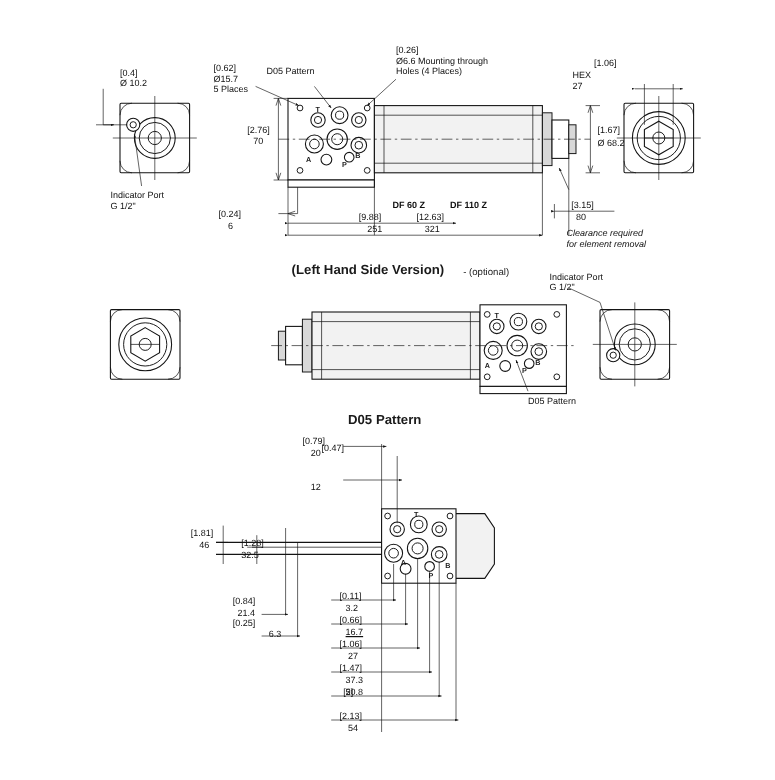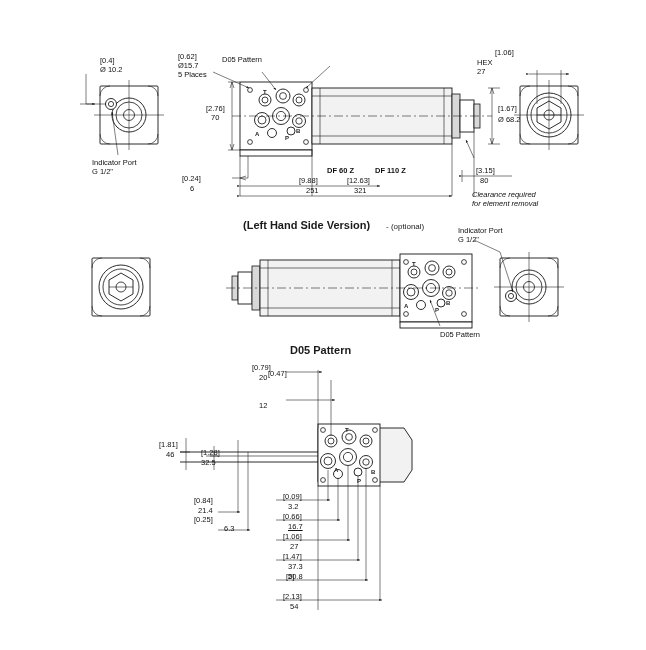--- a/index.html
+++ b/index.html
@@ -348,20 +348,23 @@
 
   <div class="lbl" style="left:92px; top:158px; white-space:pre-line;">Indicator Port
 G 1/2"</div>
 
   <div class="lbl" style="left:178px; top:52px;">[0.62]</div>
   <div class="lbl" style="left:178px; top:61px;">Ø15.7</div>
   <div class="lbl" style="left:178px; top:70px;">5 Places</div>
 
   <div class="lbl" style="left:222px; top:55px;">D05 Pattern</div>
 
+  <div class="lbl" style="left:330px; top:37px; white-space:pre-line;">[0.26]
+Ø6.6 Mounting through
+Holes (4 Places)</div>
 
   <div class="lbl" style="left:495px; top:48px;">[1.06]</div>
   <div class="lbl" style="left:477px; top:58px; white-space:pre-line;">HEX
 27</div>
 
   <div class="lbl" style="left:206px; top:104px;">[2.76]</div>
   <div class="lbl" style="left:211px; top:113px;">70</div>
 
   <div class="lbl" style="left:498px; top:104px;">[1.67]</div>
   <div class="lbl" style="left:498px; top:115px;">Ø 68.2</div>
@@ -411,21 +414,21 @@
 
   <div class="lbl" style="left:201px; top:448px;">[1.28]</div>
   <div class="lbl" style="left:201px; top:458px;">32.5</div>
 
   <div class="lbl" style="left:194px; top:496px;">[0.84]</div>
   <div class="lbl" style="left:198px; top:506px;">21.4</div>
 
   <div class="lbl" style="left:194px; top:515px;">[0.25]</div>
   <div class="lbl" style="left:224px; top:524px;">6.3</div>
 
-  <div class="lbl" style="left:283px; top:492px;">[0.09]</div>
+  <div class="lbl" style="left:283px; top:492px;">[0.11]</div>
   <div class="lbl" style="left:288px; top:502px;">3.2</div>
 
   <div class="lbl" style="left:283px; top:512px;">[0.66]</div>
   <div class="lbl" style="left:288px; top:522px;text-decoration:underline;">16.7</div>
 
   <div class="lbl" style="left:283px; top:532px;">[1.06]</div>
   <div class="lbl" style="left:290px; top:542px;">27</div>
 
   <div class="lbl" style="left:283px; top:552px;">[1.47]</div>
   <div class="lbl" style="left:288px; top:562px;">37.3</div>

